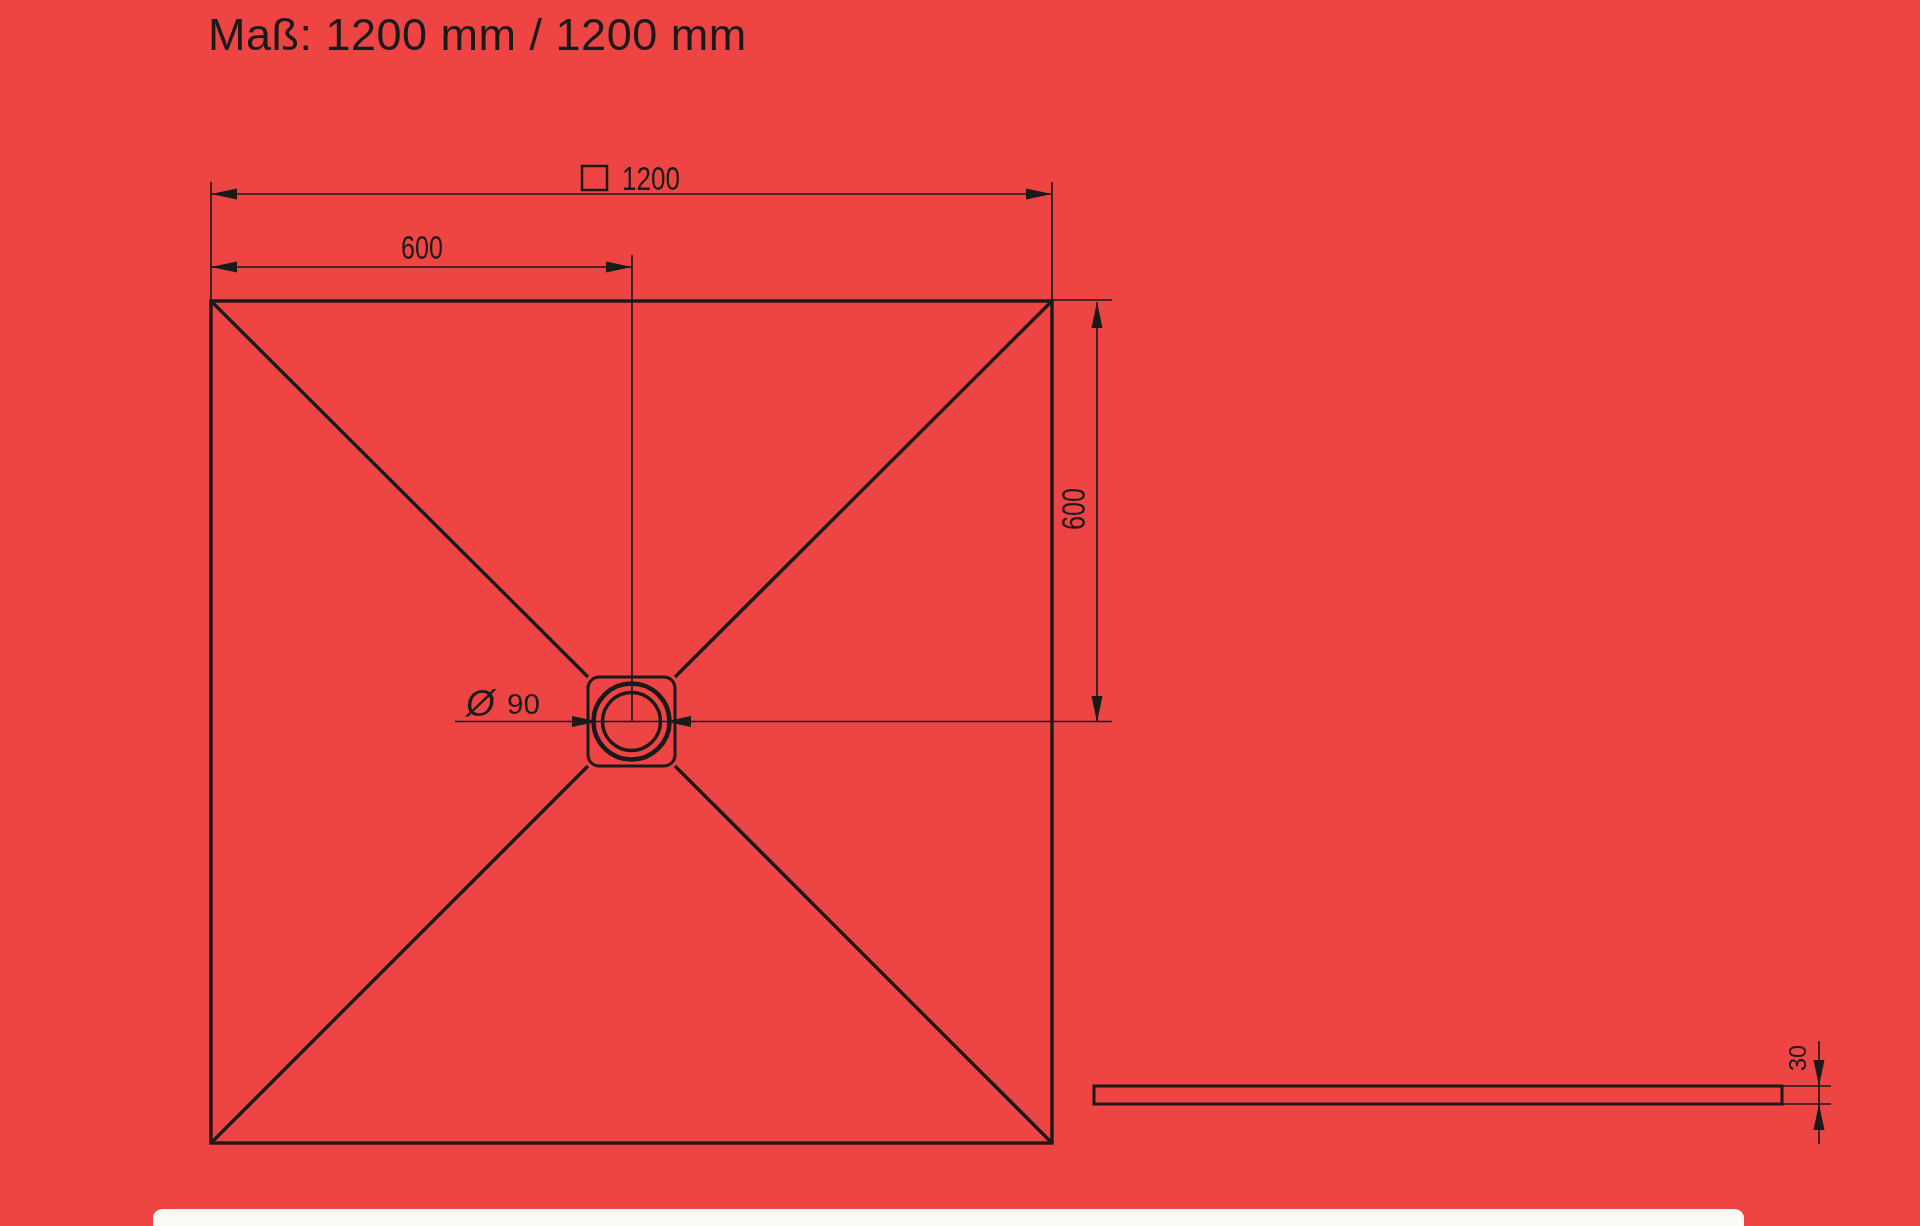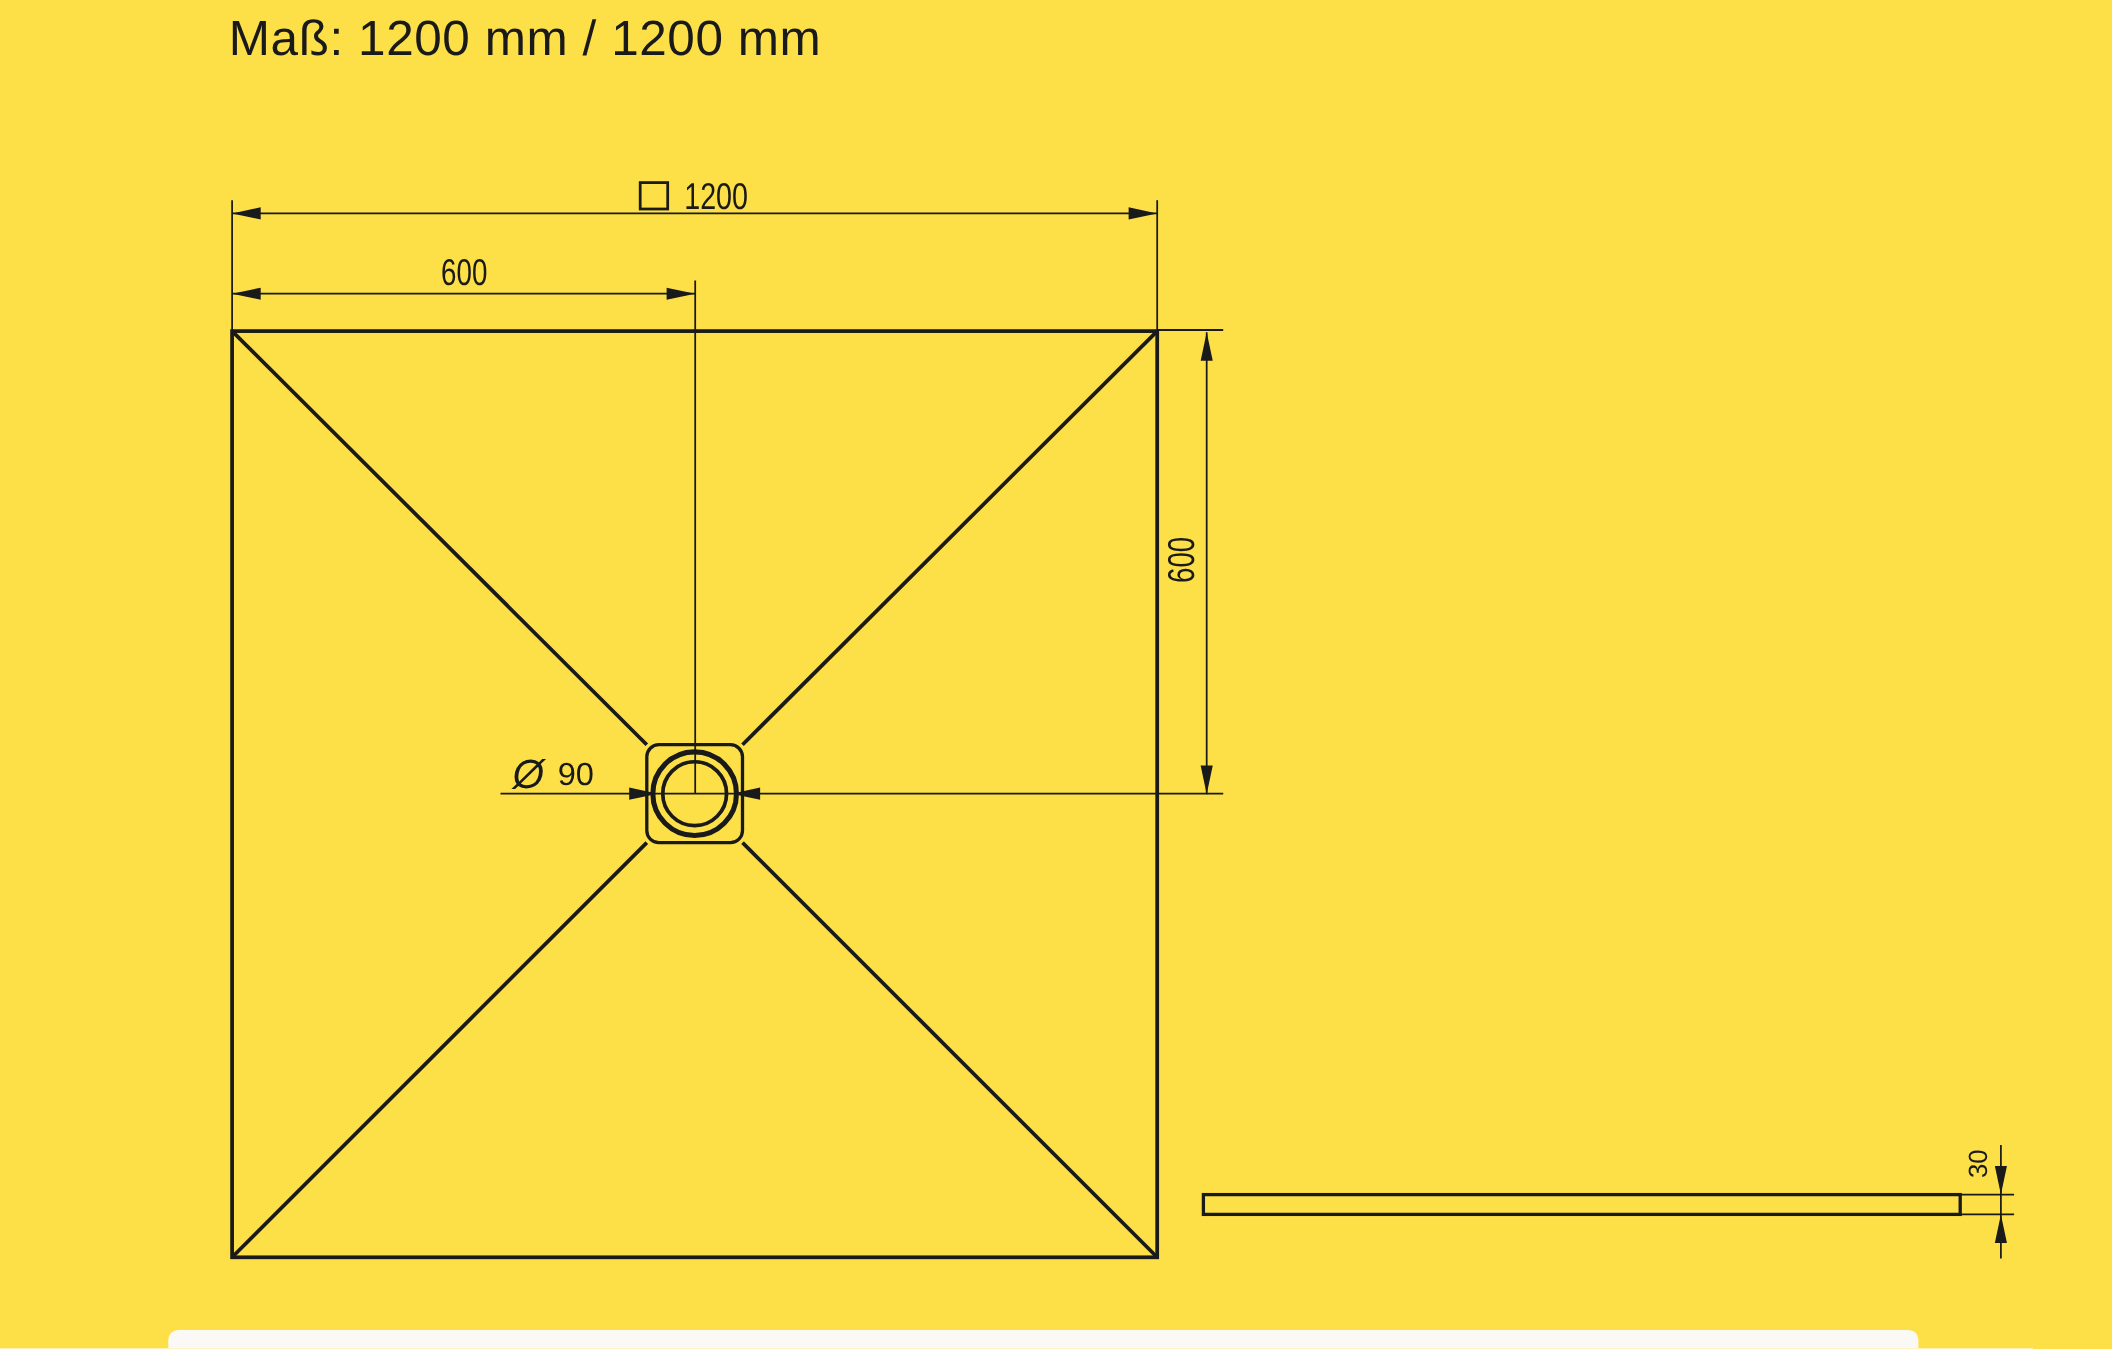--- a/index.html
+++ b/index.html
@@ -8,21 +8,21 @@
     background: #ffffff;
     width: 1920px;
     height: 1226px;
     overflow: hidden;
     font-family: "Liberation Sans", sans-serif;
   }
   .stage {
     position: relative;
     width: 1920px;
     height: 1226px;
-    background: #fde047;
+    background: #ef4444;
   }
   svg { display: block; }
   .thick  { stroke-width: 3.4; fill: none; }
   .mid    { stroke-width: 3;   fill: none; }
   .thin   { stroke-width: 1.6; fill: none; }
   .sym    { stroke-width: 2.5; fill: none; }
   .drain-outer { stroke-width: 4.6; fill: none; }
   .drain-inner { stroke-width: 3.4; fill: none; }
   .title-text {
     font-family: "Liberation Sans", sans-serif;

